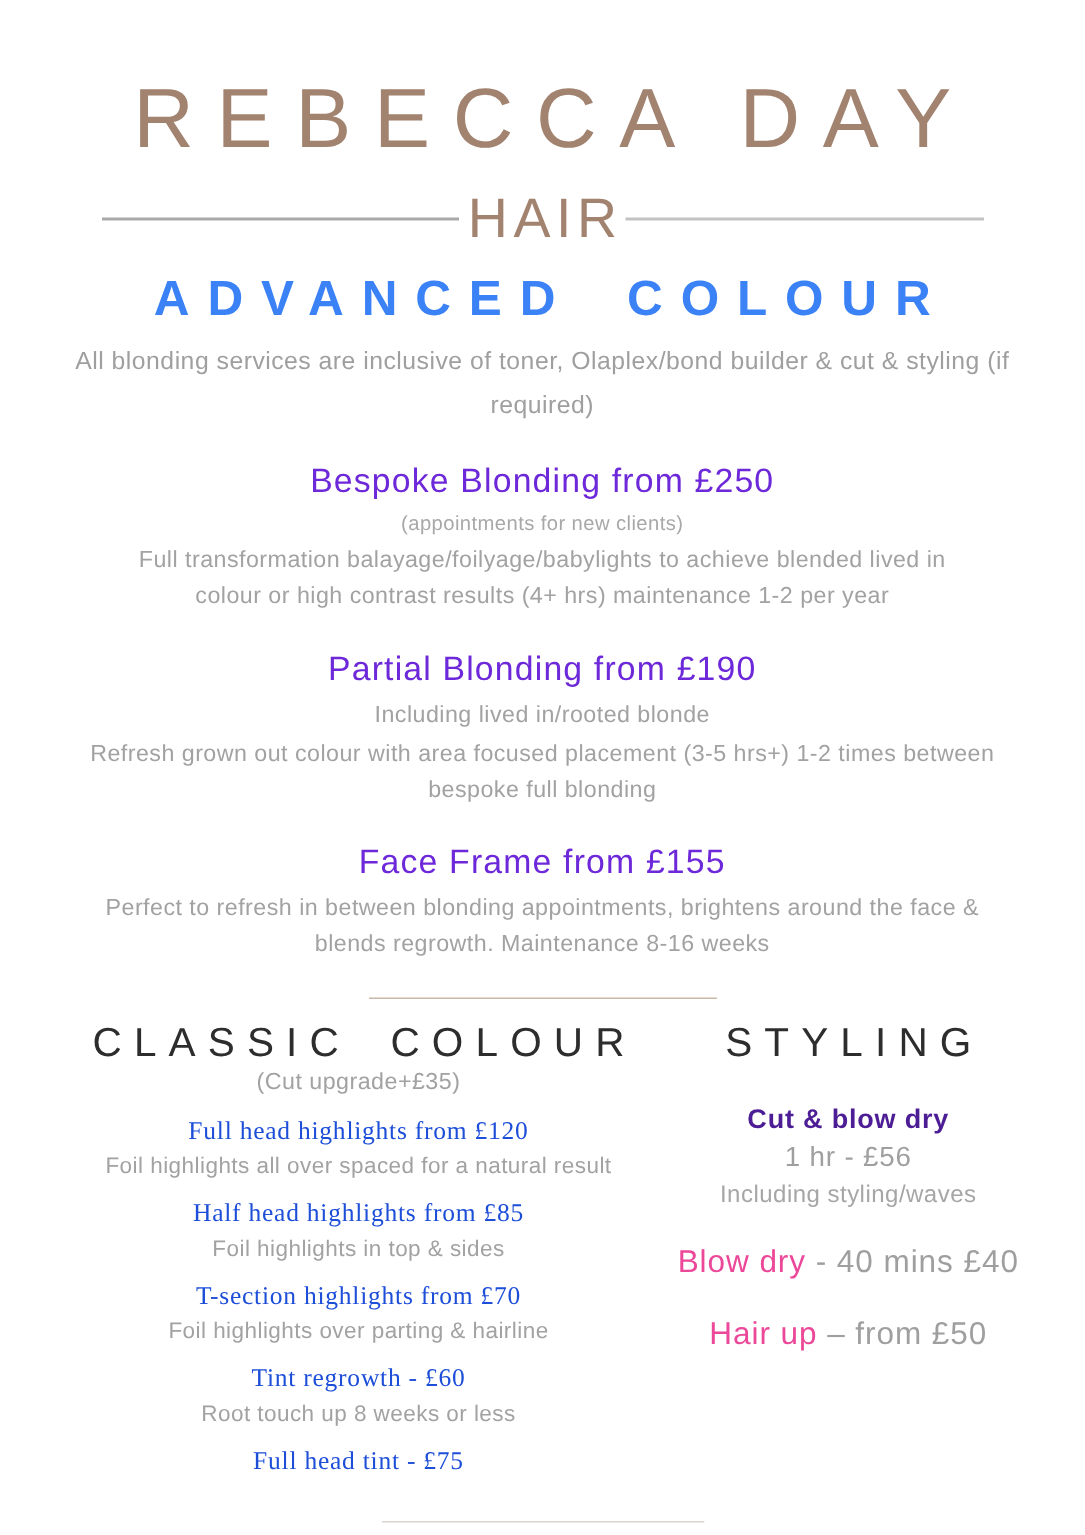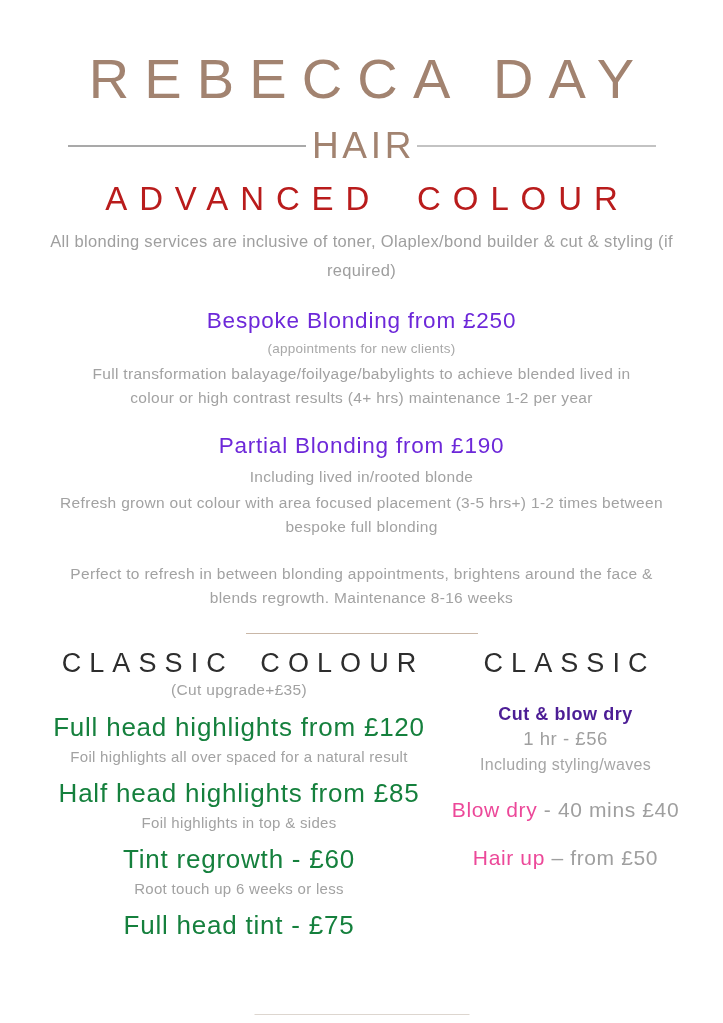--- a/index.html
+++ b/index.html
@@ -41,25 +41,25 @@
     font-weight: 300;
     letter-spacing: 0.10em;
     color: #A28370;
     padding: 0 2px 0 6px;
     line-height: 1;
   }
   
   h2.big-heading {
     text-align: center;
     font-size: 33px;
-    font-weight: 400;
+    font-weight: 700;
     letter-spacing: 0.36em;
     word-spacing: 0.45em;
     padding-left: 0.36em;
-    color: #b91c1c;
+    color: #3b82f6;
     margin-top: 16px;
     white-space: nowrap;
   }
   h2.col-heading {
     font-size: 27px;
     font-weight: 300;
     letter-spacing: 0.30em;
     word-spacing: 0.40em;
     padding-left: 0.30em;
     color: #2d2d2d;
@@ -108,24 +108,25 @@
     display: flex;
     margin-top: 14px;
     padding-left: 40px;
   }
   .col-left  { width: 398px; text-align: center; }
   .col-right { width: 255px; text-align: center; }
   .classic-intro { margin-top: 9px; font-size: 15.5px; color: #a2a2a2; letter-spacing: 0.02em; line-height: 1.5;}
   .classic-intro2 { margin-top: 2px; font-size: 15.5px; color: #a2a2a2; letter-spacing: 0.02em; }
   .c-item-name {
     margin-top: 13px;
-    font-size: 26px;
+    font-size: 17px;
     font-weight: 400;
     letter-spacing: 0.03em;
-    color: #15803d;
+    color: #1d4ed8;
+    font-family: Liberation Serif, serif;
   }
   .c-item-desc {
     margin-top: 5px;
     font-size: 15px;
     letter-spacing: 0.02em;
     color: #a2a2a2;
   }
   
   .s-item-name {
     margin-top: 25px;
@@ -179,20 +180,21 @@
       <p class="svc-desc w560">Full transformation balayage/foilyage/babylights to achieve blended lived in colour or high contrast results (4+ hrs) maintenance 1-2 per year</p>
     </div>
 
     <div class="svc">
       <div class="svc-name">Partial Blonding from £190</div>
       <p class="svc-desc">Including lived in/rooted blonde</p>
       <p class="svc-desc w665" style="margin-top:2px">Refresh grown out colour with area focused placement (3-5 hrs+) 1-2 times between bespoke full blonding</p>
     </div>
 
     <div class="svc">
+      <div class="svc-name">Face Frame from £155</div>
       <p class="svc-desc w625">Perfect to refresh in between blonding appointments, brightens around the face &amp; blends regrowth. Maintenance 8-16 weeks</p>
     </div>
   </section>
 
   <div class="divider-tan"></div>
 
   <div class="columns">
 
     <section class="col-left">
       <h2 class="col-heading">CLASSIC COLOUR</h2>
@@ -200,32 +202,36 @@
 
       <div>
         <div class="c-item-name">Full head highlights from £120</div>
         <p class="c-item-desc">Foil highlights all over spaced for a natural result</p>
       </div>
       <div>
         <div class="c-item-name">Half head highlights from £85</div>
         <p class="c-item-desc">Foil highlights in top &amp; sides</p>
       </div>
       <div>
+        <div class="c-item-name">T-section highlights from £70</div>
+        <p class="c-item-desc">Foil highlights over parting &amp; hairline</p>
+      </div>
+      <div>
         <div class="c-item-name">Tint regrowth - £60</div>
-        <p class="c-item-desc">Root touch up 6 weeks or less</p>
+        <p class="c-item-desc">Root touch up 8 weeks or less</p>
       </div>
       <div>
         <div class="c-item-name">Full head tint - £75</div>
 
       </div>
 
     </section>
 
     <section class="col-right">
-      <h2 class="col-heading">CLASSIC</h2>
+      <h2 class="col-heading">STYLING</h2>
 
       <div>
         <div class="s-item-name">Cut &amp; blow dry</div>
         <p class="s-item-price">1 hr - £56</p>
         <p class="s-item-note">Including styling/waves</p>
       </div>
 
       <p class="s-mixed"><span class="dark">Blow dry</span> <span class="gray">- 40 mins £40</span></p>
 
       <p class="s-mixed"><span class="dark">Hair up</span> <span class="gray">– from £50</span></p>

